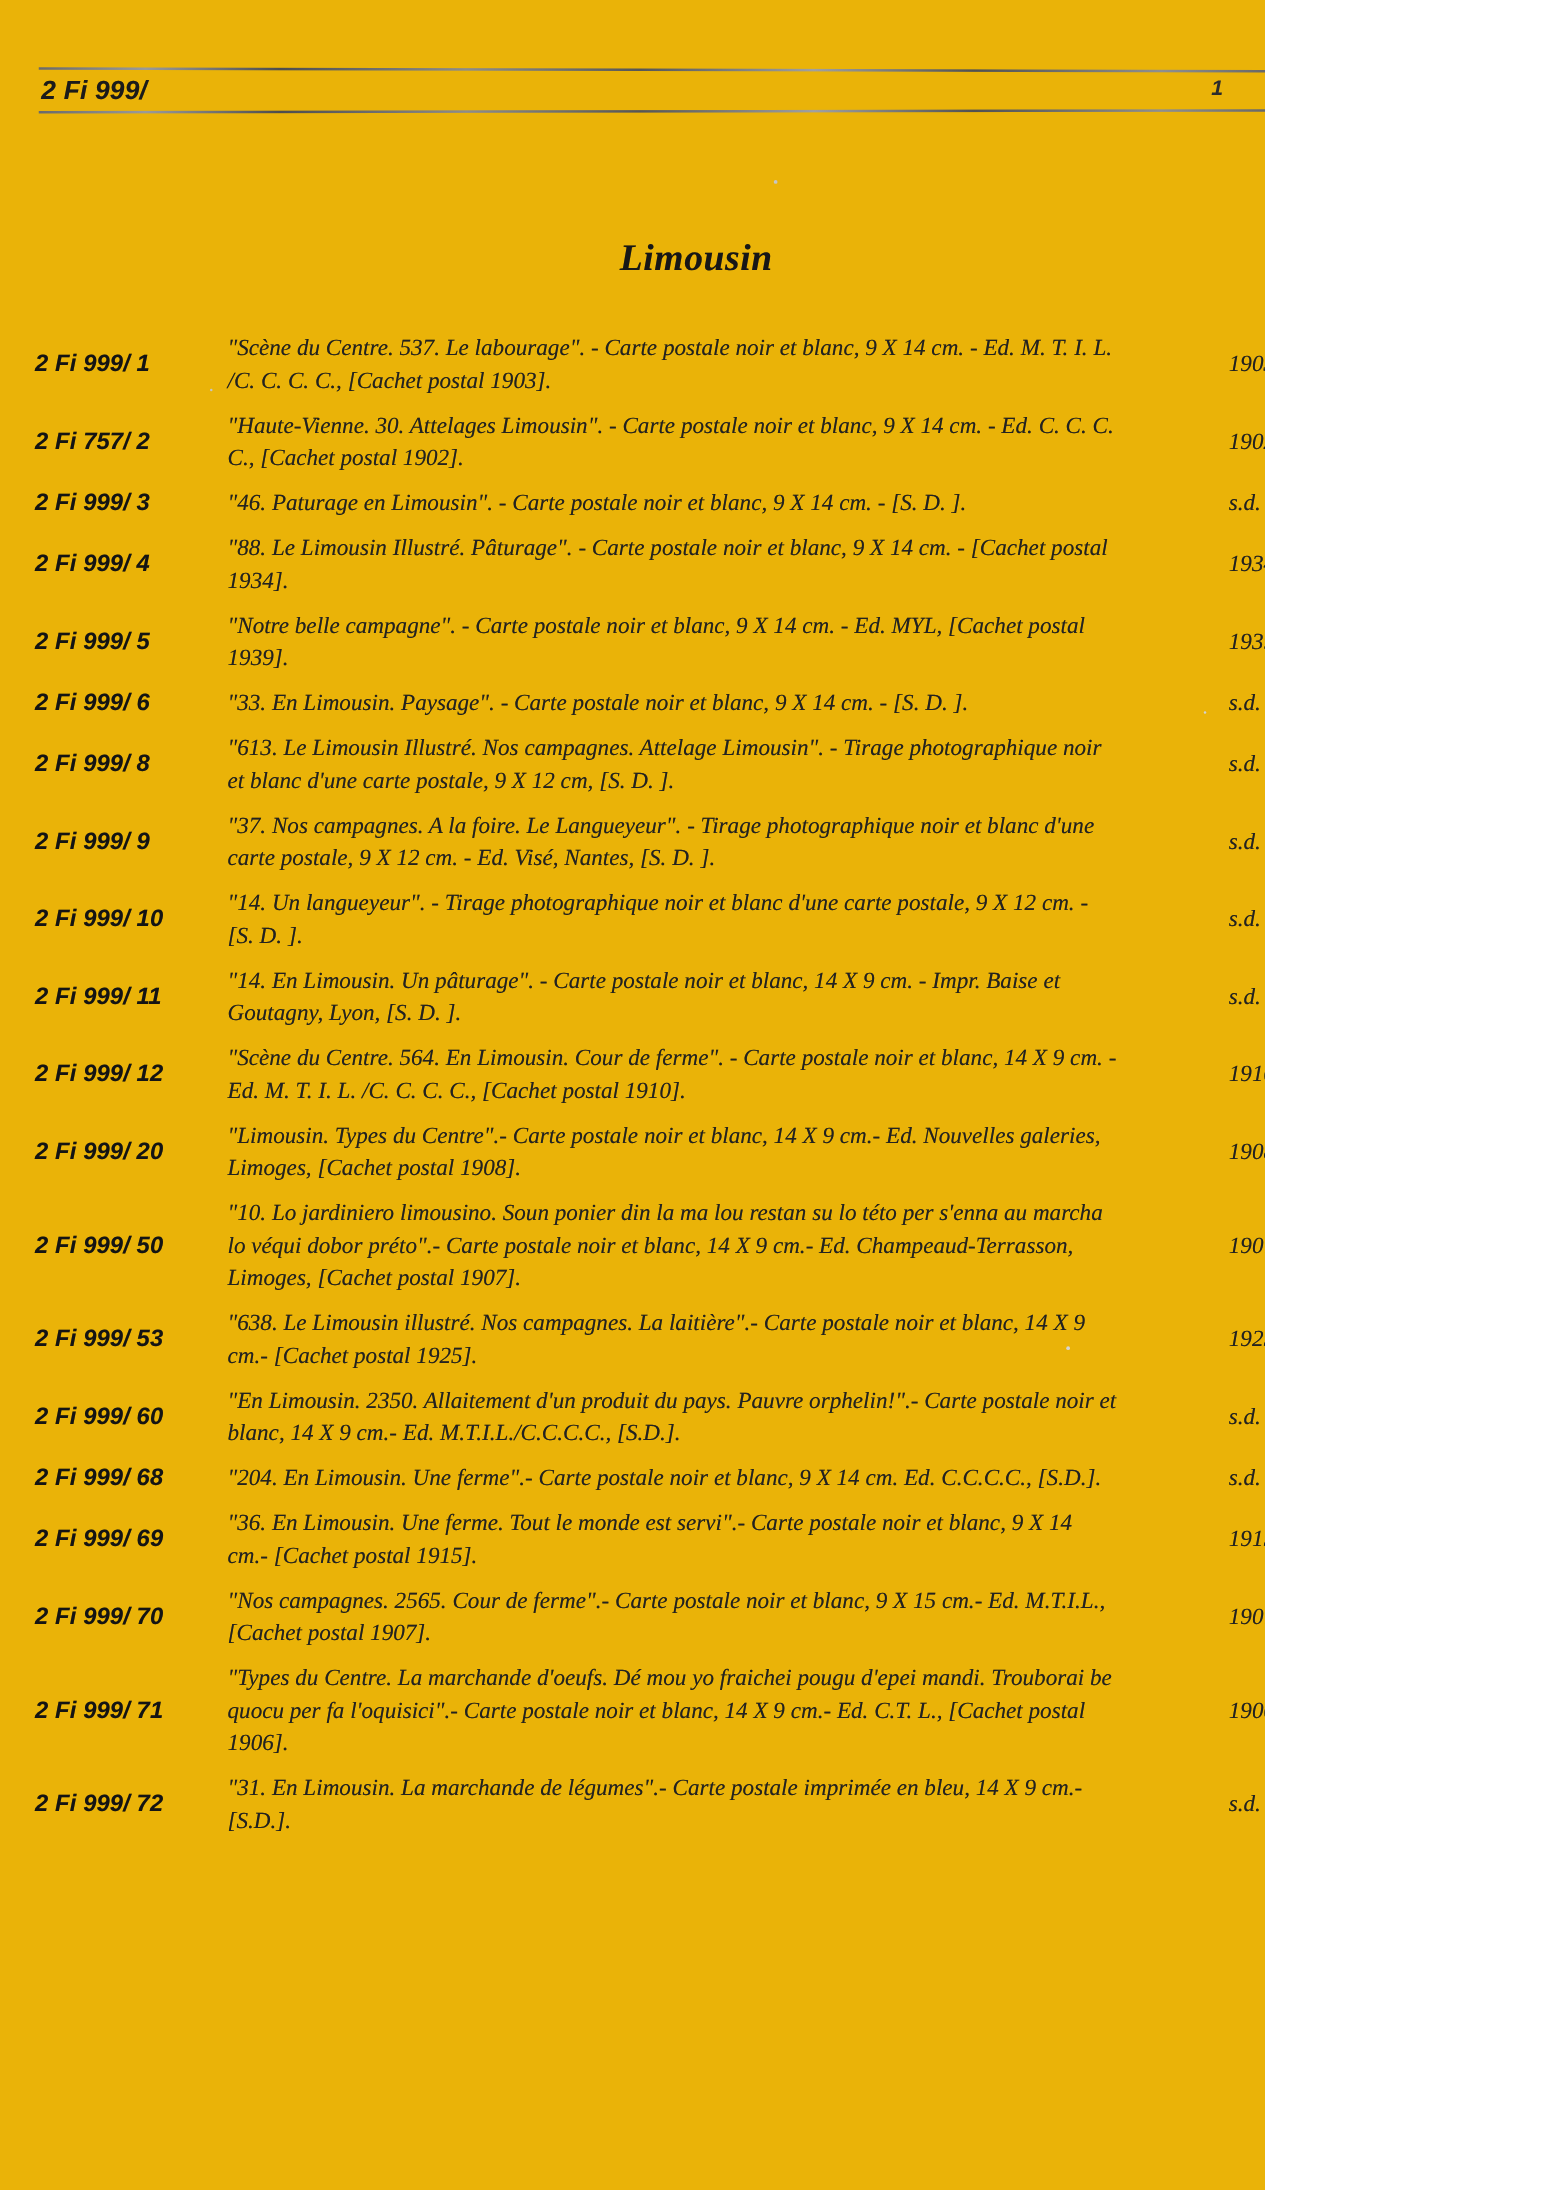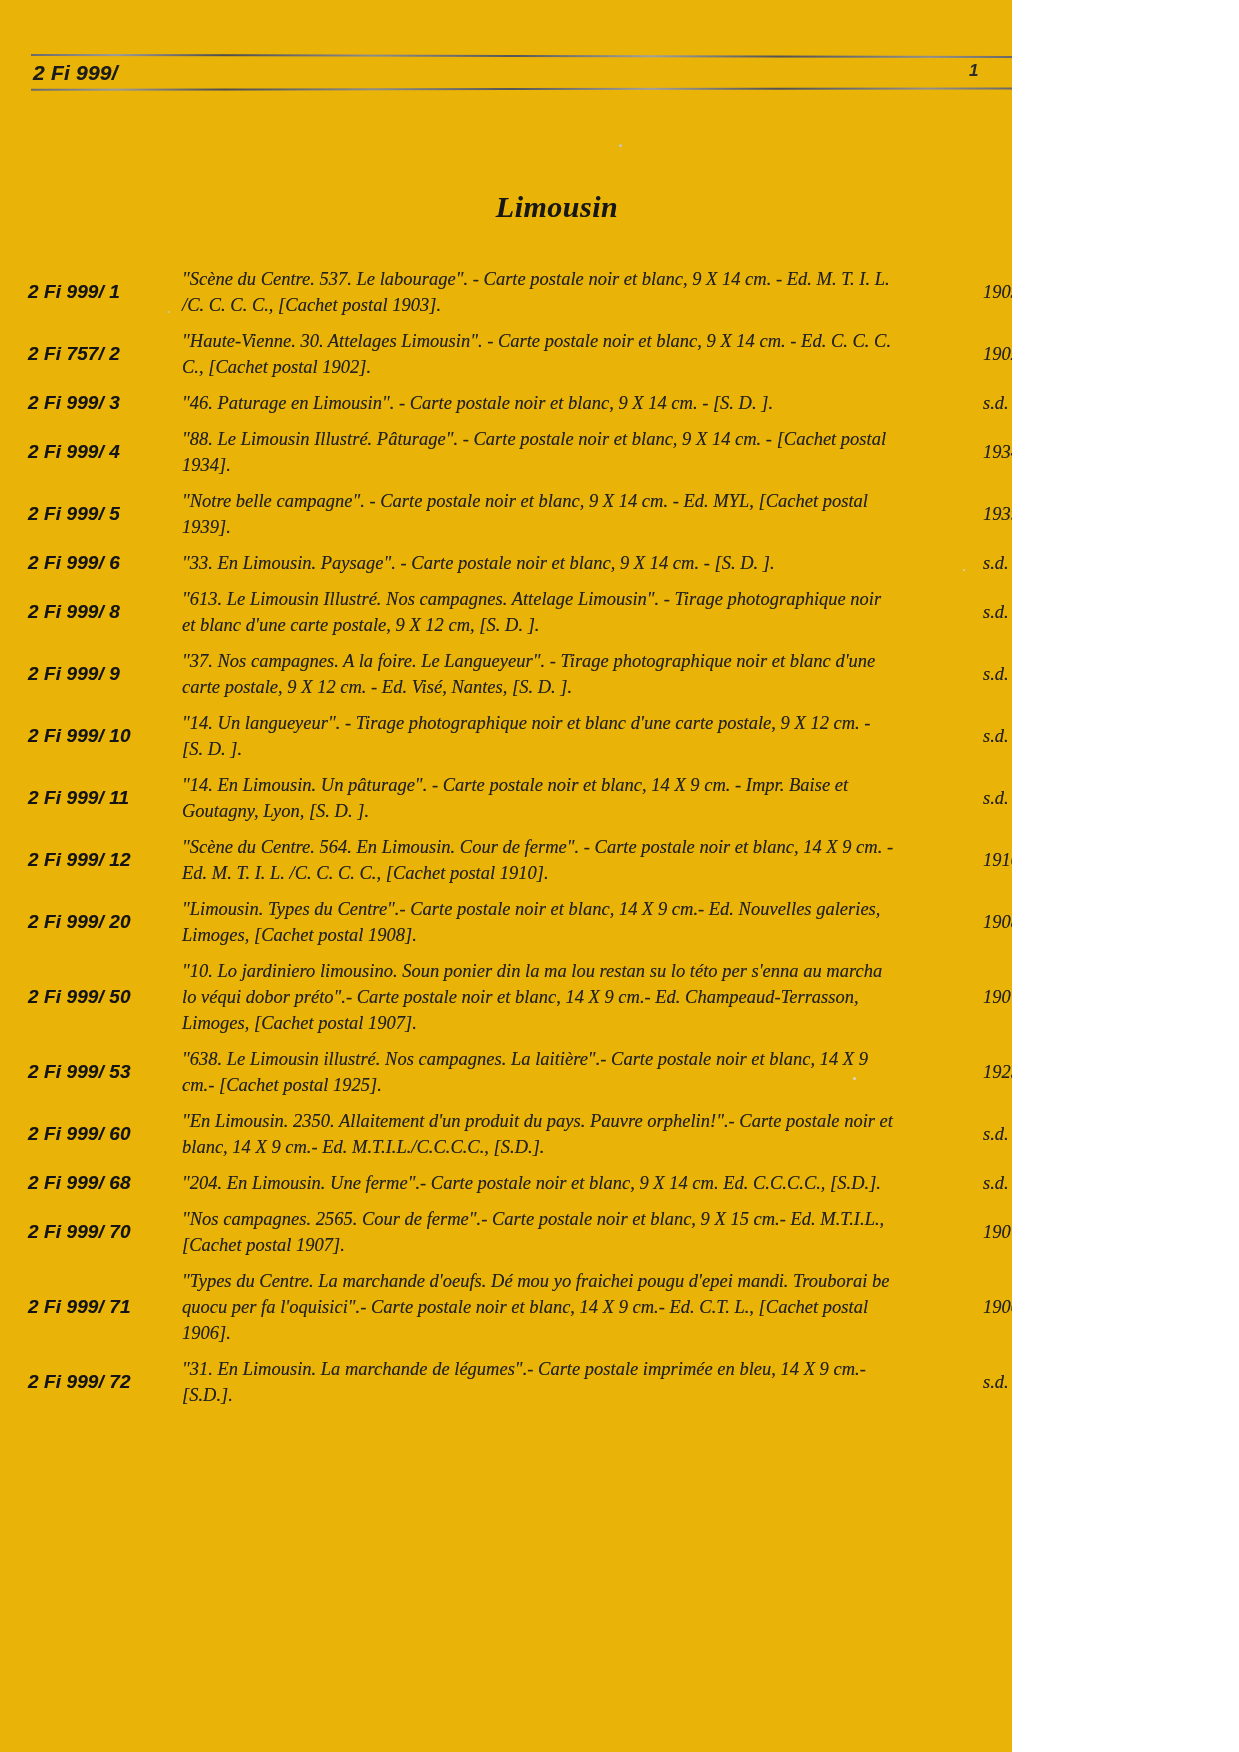--- a/index.html
+++ b/index.html
@@ -219,20 +219,25 @@
     <div class="entry-desc">"En Limousin. 2350. Allaitement d'un produit du pays. Pauvre orphelin!".- Carte postale noir et blanc, 14 X 9 cm.- Ed. M.T.I.L./C.C.C.C., [S.D.].</div>
     <div class="entry-year">s.d.</div>
   </div>
 
   <div class="entry">
     <div class="entry-ref">2 Fi 999/ 68</div>
     <div class="entry-desc">"204. En Limousin. Une ferme".- Carte postale noir et blanc, 9 X 14 cm. Ed. C.C.C.C., [S.D.].</div>
     <div class="entry-year">s.d.</div>
   </div>
 
+  <div class="entry">
+    <div class="entry-ref">2 Fi 999/ 69</div>
+    <div class="entry-desc">"36. En Limousin. Une ferme. Tout le monde est servi".- Carte postale noir et blanc, 9 X 14 cm.- [Cachet postal 1915].</div>
+    <div class="entry-year">1915</div>
+  </div>
 
   <div class="entry">
     <div class="entry-ref">2 Fi 999/ 70</div>
     <div class="entry-desc">"Nos campagnes. 2565. Cour de ferme".- Carte postale noir et blanc, 9 X 15 cm.- Ed. M.T.I.L., [Cachet postal 1907].</div>
     <div class="entry-year">1907</div>
   </div>
 
   <div class="entry">
     <div class="entry-ref">2 Fi 999/ 71</div>
     <div class="entry-desc">"Types du Centre. La marchande d'oeufs. Dé mou yo fraichei pougu d'epei mandi. Trouborai be quocu per fa l'oquisici".- Carte postale noir et blanc, 14 X 9 cm.- Ed. C.T. L., [Cachet postal 1906].</div>

